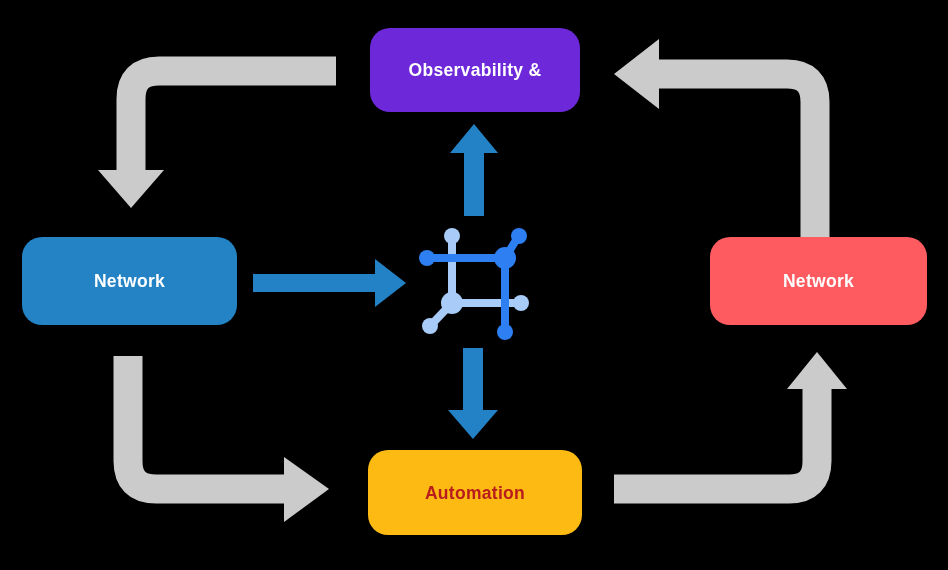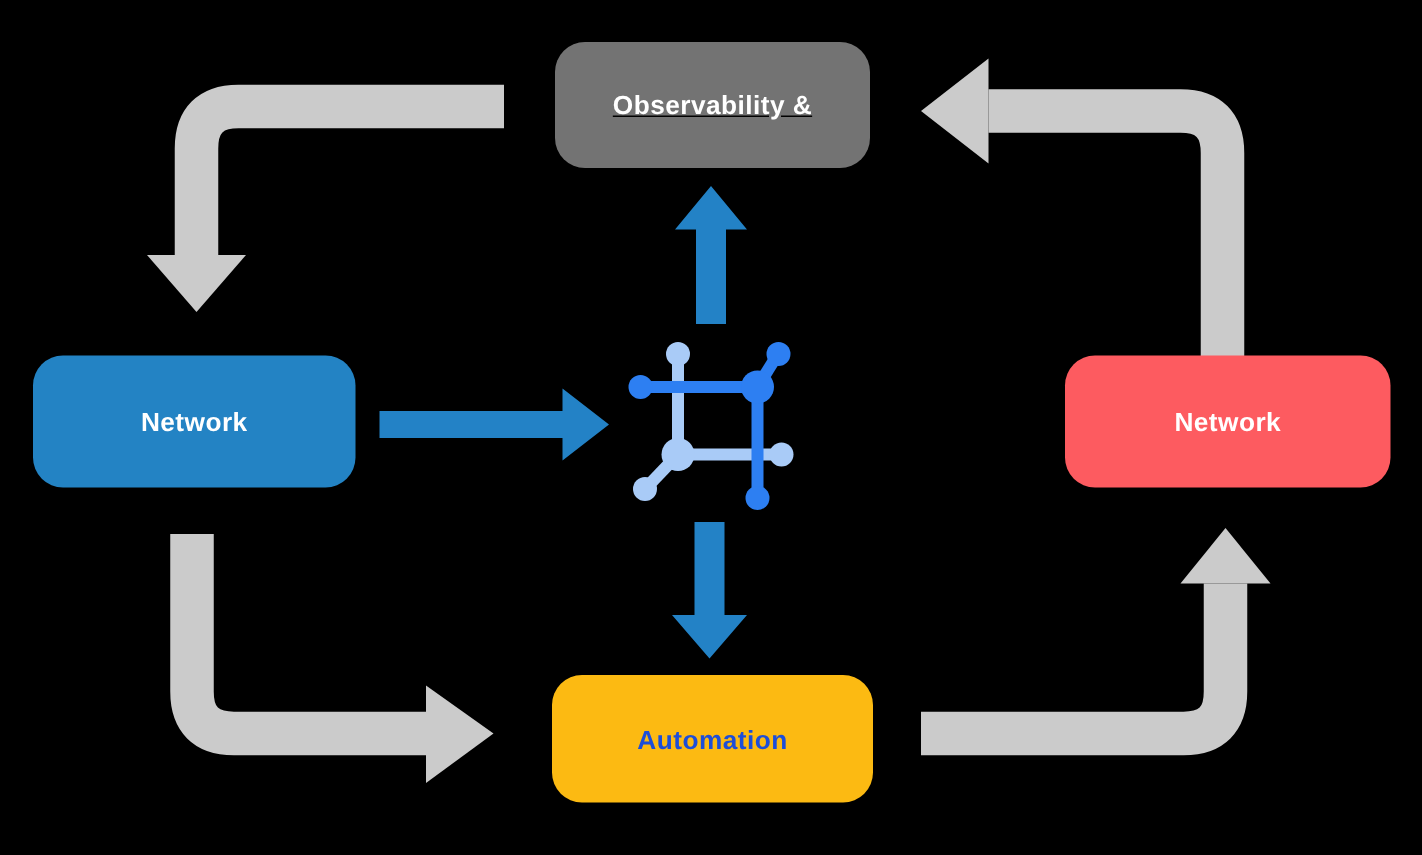--- a/index.html
+++ b/index.html
@@ -73,37 +73,37 @@
       <line x1="18" y1="38" x2="95" y2="38" stroke-width="8" fill="none" stroke="#2D7FF2"></line>
       <line x1="95" y1="38" x2="95" y2="112" stroke-width="8" fill="none" stroke="#2D7FF2"></line>
       <line x1="95" y1="38" x2="108" y2="17" stroke-width="8" fill="none" stroke="#2D7FF2"></line>
       <circle cx="17" cy="38" r="8" stroke="none" fill="#2D7FF2"></circle>
       <circle cx="95" cy="112" r="8" stroke="none" fill="#2D7FF2"></circle>
       <circle cx="109" cy="16" r="8" stroke="none" fill="#2D7FF2"></circle>
       <circle cx="95" cy="38" r="11" stroke="none" fill="#2D7FF2"></circle>
     </g>
   </svg>
 
-  <div class="node-box box-observability" style="background-color: #737373; text-decoration: underline;">
+  <div class="node-box box-observability" style="background-color: #6d28d9;">
     <div class="node-label" style="color: rgb(255, 255, 255);">
       <span>Observability &amp;</span>
     </div>
   </div>
 
   <div class="node-box box-operations" style="background-color: rgb(35, 131, 196);">
     <div class="node-label" style="color: rgb(255, 255, 255);">
       <span>Network</span>
     </div>
   </div>
 
   <div class="node-box box-infrastructure" style="background-color: rgb(253, 91, 96);">
     <div class="node-label" style="color: rgb(255, 255, 255);">
       <span>Network</span>
     </div>
   </div>
 
   <div class="node-box box-automation" style="background-color: rgb(252, 186, 18);">
-    <div class="node-label" style="color: #1d4ed8;">
+    <div class="node-label" style="color: #b91c1c;">
       <span>Automation</span>
     </div>
   </div>
 
 </div>
 
 </body></html>

